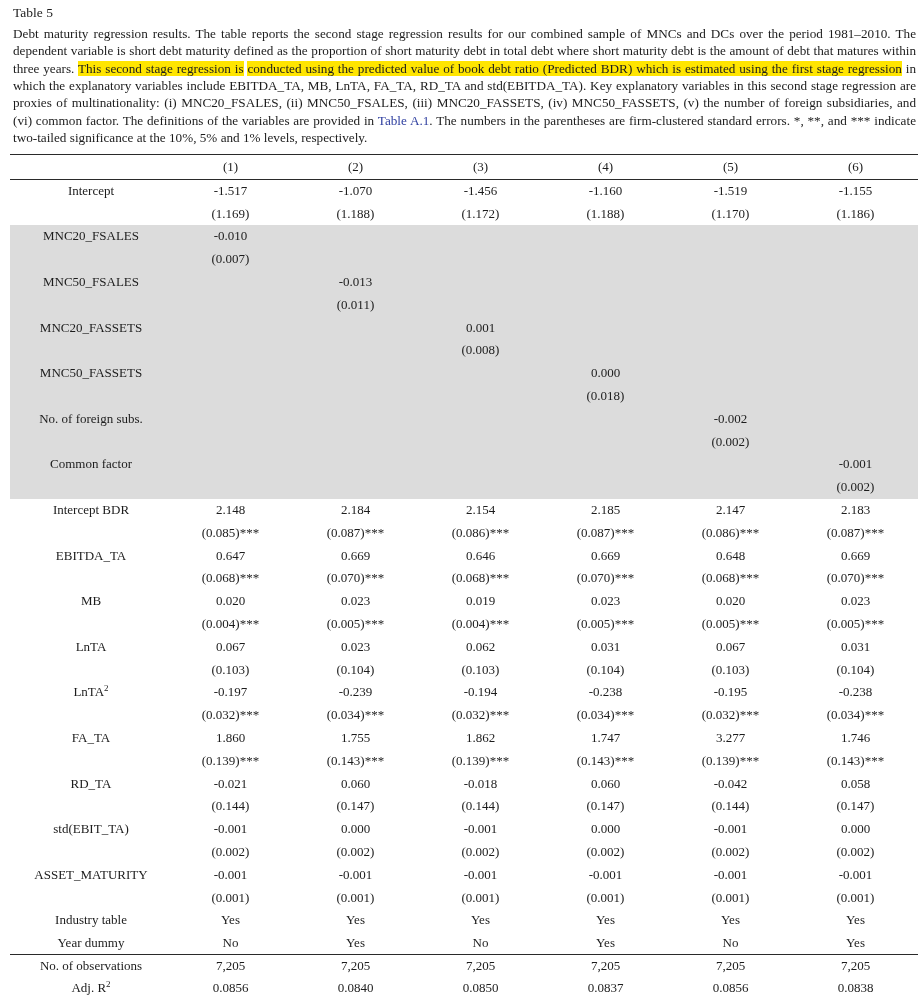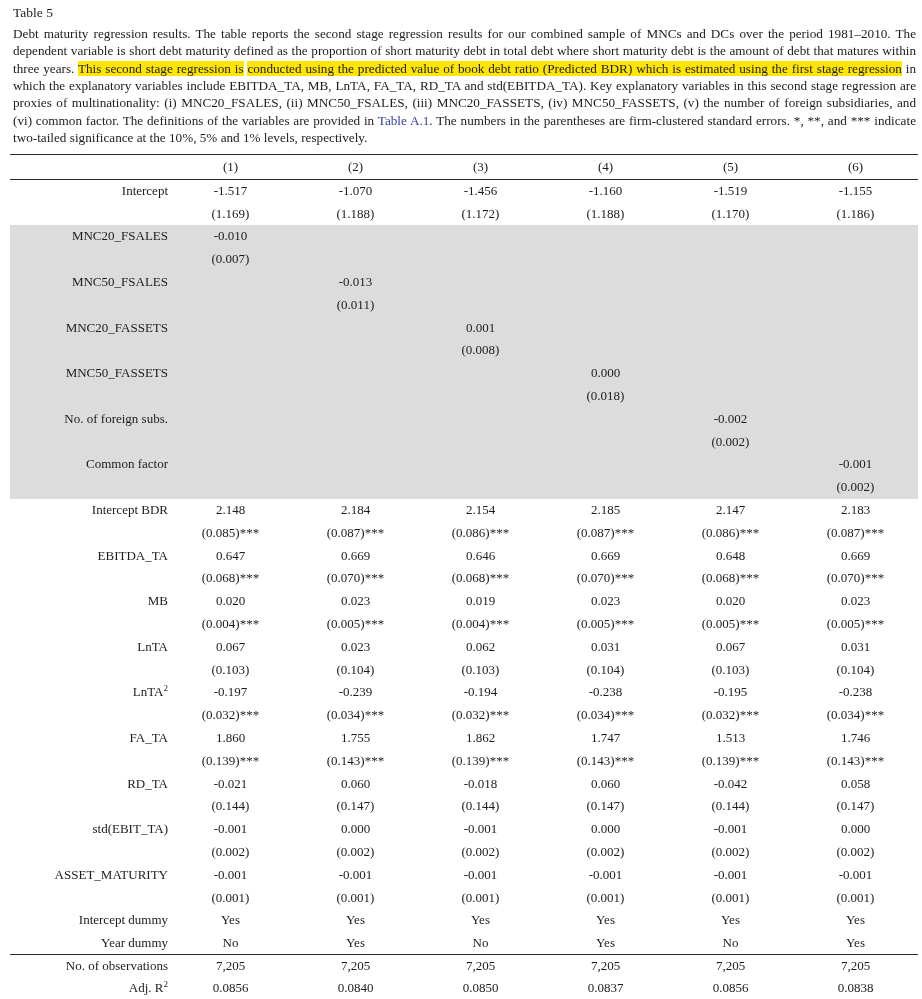--- a/index.html
+++ b/index.html
@@ -34,21 +34,21 @@
   thead th{
     font-weight:normal;height:24.5px;text-align:center;padding:0;
     border-top:1.6px solid var(--rule);
     border-bottom:1.4px solid var(--rule);
   }
   thead th:first-child{text-align:left;padding-left:4px;}
   tbody td{
     height:22.8px;text-align:center;padding:0;vertical-align:middle;
     white-space:nowrap;
   }
-  tbody td:first-child{text-align:right;padding-left:4px;}
+  tbody td:first-child{text-align:center;padding-left:4px;}
   tr.shaded{background:var(--shade);}
   tr.rule-above td{border-top:1.4px solid var(--rule);}
   sup{font-size:9px;line-height:0;}
 </style>
 </head>
 <body>
 
 <div class="page">
   <div class="title">Table 5</div>
   <p class="caption"><span>Debt maturity regression results. The table reports the second stage regression results for our combined sample of MNCs and DCs over the period 1981–2010. The dependent variable is short debt maturity defined as the proportion of short maturity debt in total debt where short maturity debt is the amount of debt that matures within three years. </span><span class="hl">This second stage regression is</span><span> </span><span class="hl">conducted using the predicted value of book debt ratio (Predicted BDR) which is estimated using the first stage regression</span><span> in which the explanatory variables include EBITDA_TA, MB, LnTA, FA_TA, RD_TA and std(EBITDA_TA). Key explanatory variables in this second stage regression are proxies of multinationality: (i) MNC20_FSALES, (ii) MNC50_FSALES, (iii) MNC20_FASSETS, (iv) MNC50_FASSETS, (v) the number of foreign subsidiaries, and (vi) common factor. The definitions of the variables are provided in </span><span class="link">Table A.1</span><span>. The numbers in the parentheses are firm-clustered standard errors. *, **, and *** indicate two-tailed significance at the 10%, 5% and 1% levels, respectively.</span></p>
@@ -289,21 +289,21 @@
           <td>(0.034)***</td>
           <td>(0.032)***</td>
           <td>(0.034)***</td>
         </tr>
         <tr>
           <td>FA_TA</td>
           <td>1.860</td>
           <td>1.755</td>
           <td>1.862</td>
           <td>1.747</td>
-          <td>1.513</td>
+          <td>3.277</td>
           <td>1.746</td>
         </tr>
         <tr>
           <td></td>
           <td>(0.139)***</td>
           <td>(0.143)***</td>
           <td>(0.139)***</td>
           <td>(0.143)***</td>
           <td>(0.139)***</td>
           <td>(0.143)***</td>
@@ -356,21 +356,21 @@
         <tr>
           <td></td>
           <td>(0.001)</td>
           <td>(0.001)</td>
           <td>(0.001)</td>
           <td>(0.001)</td>
           <td>(0.001)</td>
           <td>(0.001)</td>
         </tr>
         <tr>
-          <td>Intercept dummy</td>
+          <td>Industry table</td>
           <td>Yes</td>
           <td>Yes</td>
           <td>Yes</td>
           <td>Yes</td>
           <td>Yes</td>
           <td>Yes</td>
         </tr>
         <tr>
           <td>Year dummy</td>
           <td>No</td>

